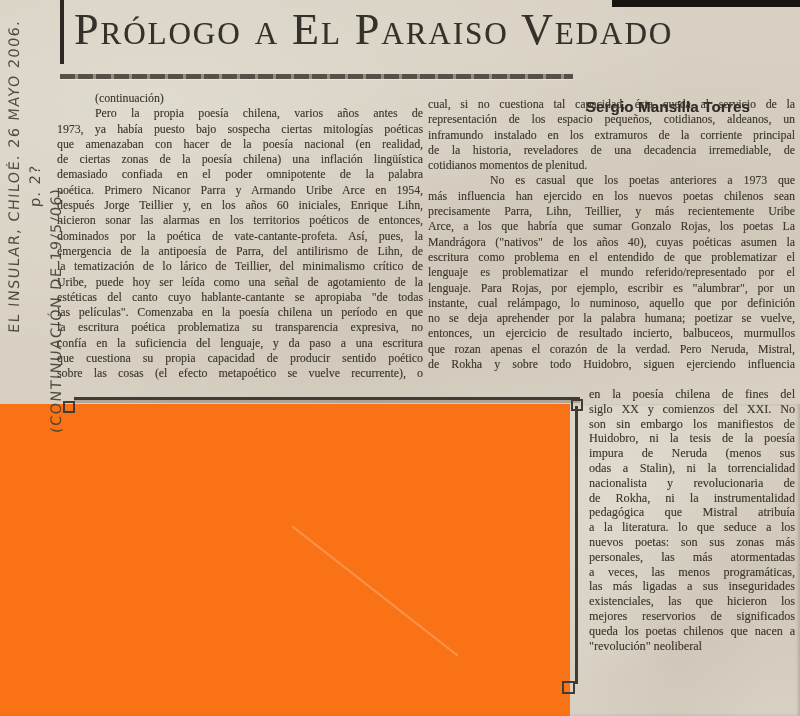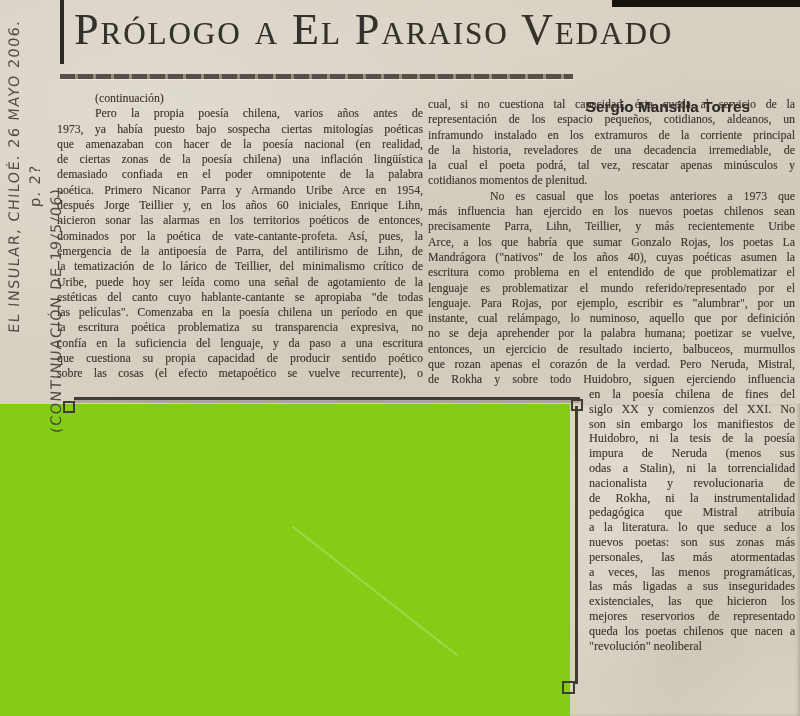--- a/index.html
+++ b/index.html
@@ -4,21 +4,21 @@
 <style>
   html,body{margin:0;padding:0;}
   body{
     width:800px;height:716px;
     background:#aea594;
     font-family:"Liberation Serif", serif;
     position:relative;overflow:hidden;
   }
   #scan{
     position:absolute;left:0;top:0;width:800px;height:716px;
-    background:#84cc16;
+    background:#f97316;
   }
   
   .paper{
     position:absolute;
     background-color:#d8d1c3;
     background-image:
       radial-gradient(ellipse at 20% 25%, rgba(255,255,255,0.20), transparent 60%),
       radial-gradient(ellipse at 80% 55%, rgba(125,105,85,0.10), transparent 55%),
       radial-gradient(ellipse at 45% 85%, rgba(120,100,80,0.07), transparent 50%);
   }
@@ -134,21 +134,20 @@
       <div class="tl">confía en la suficiencia del lenguaje, y da paso a una escritura</div>
       <div class="tl">que cuestiona su propia capacidad de producir sentido poético</div>
       <div class="tl">sobre las cosas (el efecto metapoético se vuelve recurrente), o</div>
     </div>
 
   <div id="col-right" class="col">
       <div class="tl">cual, si no cuestiona tal capacidad, ésta queda al servicio de la</div>
       <div class="tl">representación de los espacio pequeños, cotidianos, aldeanos, un</div>
       <div class="tl">inframundo instalado en los extramuros de la corriente principal</div>
       <div class="tl">de la historia, reveladores de una decadencia irremediable, de</div>
-      <div class="tl">la cual el poeta podrá, tal vez, rescatar apenas minúsculos y</div>
       <div class="tl plain">cotidianos momentos de plenitud.</div>
       <div class="tl" style="text-indent: 62px; ">No es casual que los poetas anteriores a 1973 que</div>
       <div class="tl">más influencia han ejercido en los nuevos poetas chilenos sean</div>
       <div class="tl">precisamente Parra, Lihn, Teillier, y más recientemente Uribe</div>
       <div class="tl">Arce, a los que habría que sumar Gonzalo Rojas, los poetas La</div>
       <div class="tl">Mandrágora ("nativos" de los años 40), cuyas poéticas asumen la</div>
       <div class="tl">escritura como problema en el entendido de que problematizar el</div>
       <div class="tl">lenguaje es problematizar el mundo referido/representado por el</div>
       <div class="tl">lenguaje. Para Rojas, por ejemplo, escribir es "alumbrar", por un</div>
       <div class="tl">instante, cual relámpago, lo numinoso, aquello que por definición</div>
@@ -167,21 +166,21 @@
       <div class="tl">odas a Stalin), ni la torrencialidad</div>
       <div class="tl">nacionalista y revolucionaria de</div>
       <div class="tl">de Rokha, ni la instrumentalidad</div>
       <div class="tl">pedagógica que Mistral atribuía</div>
       <div class="tl">a la literatura. lo que seduce a los</div>
       <div class="tl">nuevos poetas: son sus zonas más</div>
       <div class="tl">personales, las más atormentadas</div>
       <div class="tl">a veces, las menos programáticas,</div>
       <div class="tl">las más ligadas a sus inseguridades</div>
       <div class="tl">existenciales, las que hicieron los</div>
-      <div class="tl">mejores reservorios de representado</div>
+      <div class="tl">mejores reservorios de significados</div>
       <div class="tl">queda los poetas chilenos que nacen a</div>
       <div class="tl plain">"revolución" neoliberal</div>
     </div>
 
   <div id="pen-hline" class="pen"></div>
   <div id="pen-vline" class="pen"></div>
   <div id="pen-sq-left" class="pen-square"></div>
   <div id="pen-sq-mid" class="pen-square"></div>
   <div id="pen-sq-bottom" class="pen-square"></div>
 

